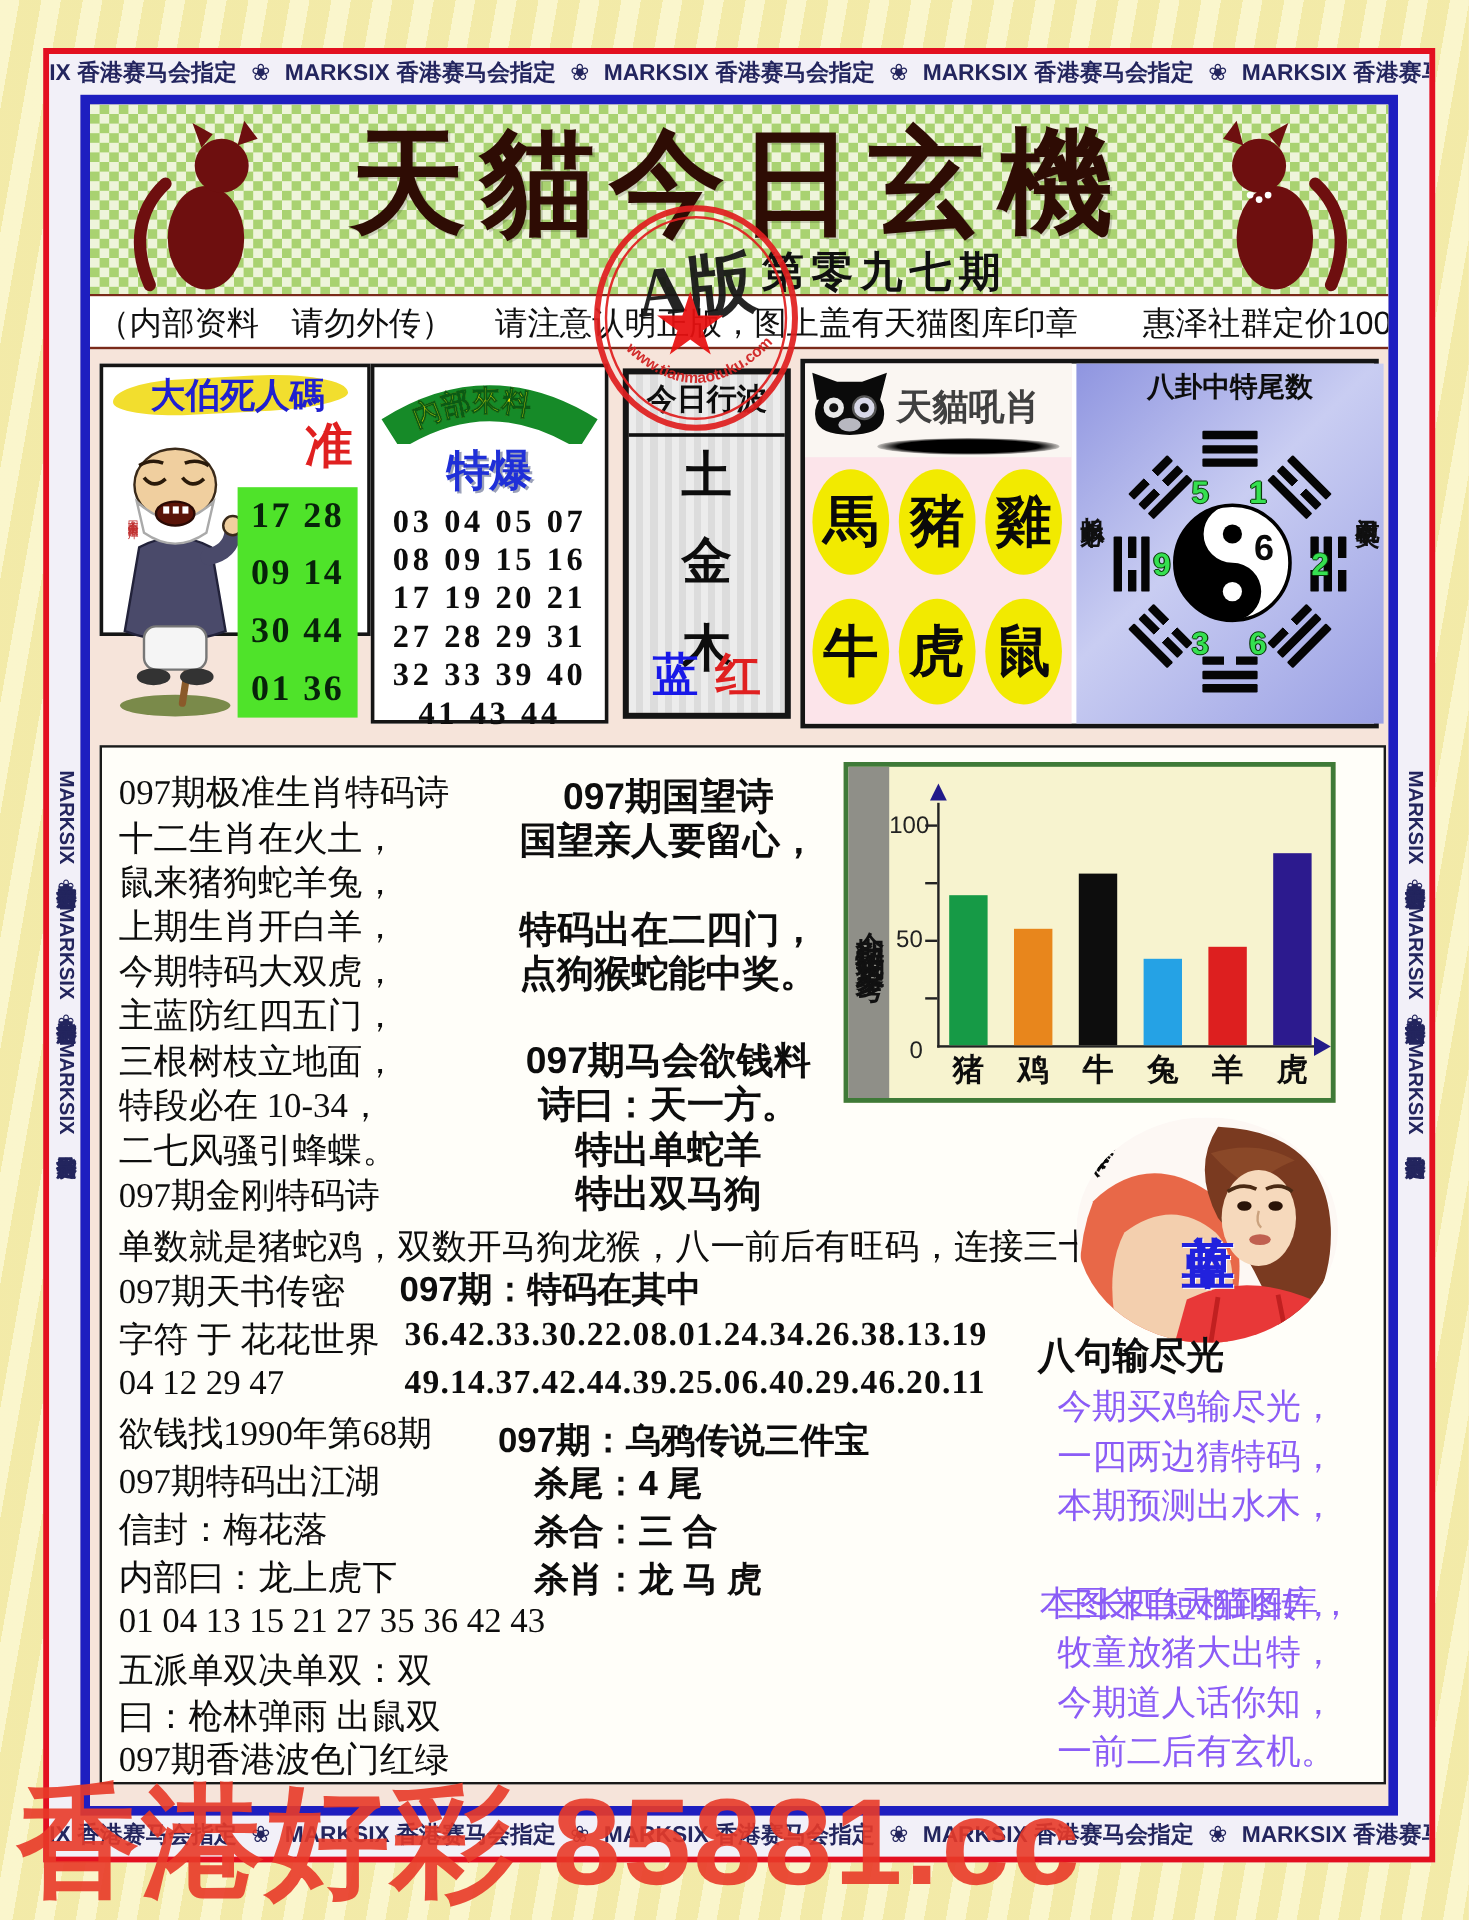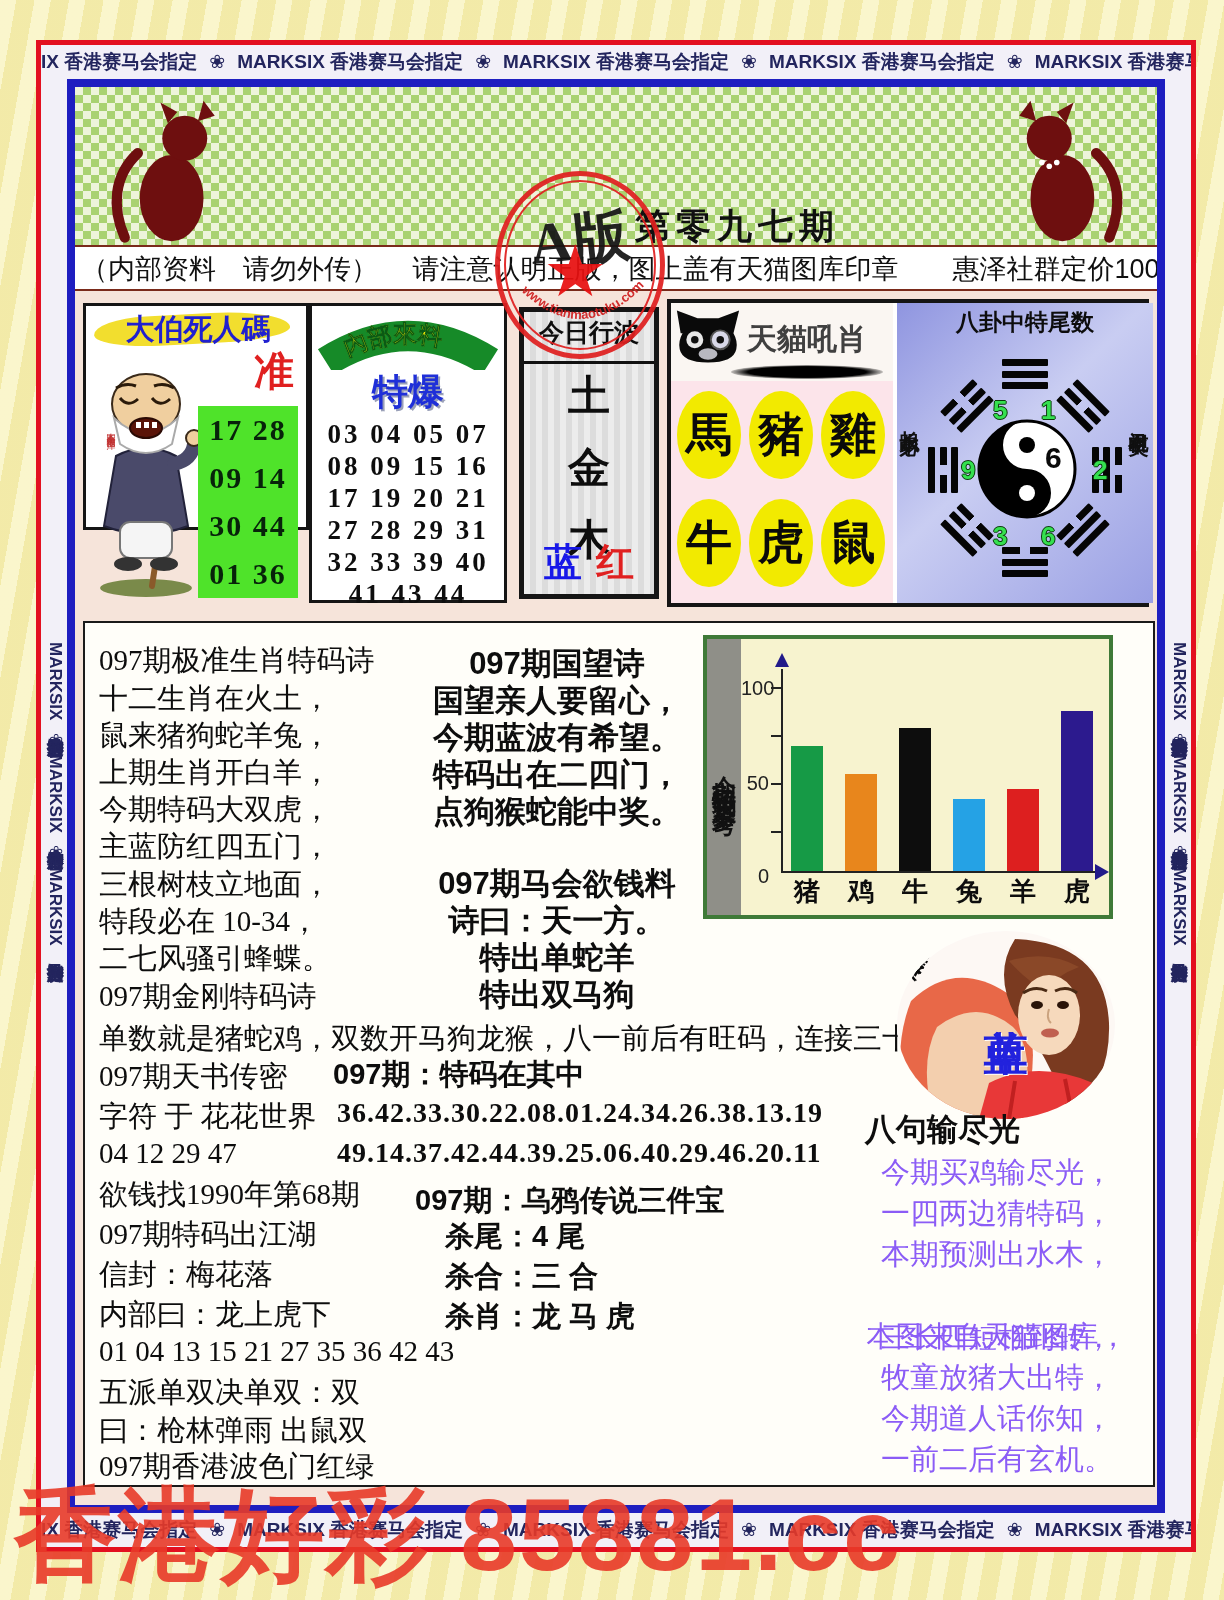--- a/index.html
+++ b/index.html
@@ -194,20 +194,21 @@
       </svg>
       <svg class="cat abs" style="left:928px;top:8px;transform:scaleX(-1);" viewBox="0 0 120 160">
         <path d="M16,152 C2,120 4,86 30,62" stroke="#6e0f0f" stroke-width="11" fill="none" stroke-linecap="round"></path>
         <ellipse cx="66" cy="110" rx="34" ry="46" fill="#6e0f0f"></ellipse>
         <circle cx="80" cy="46" r="24" fill="#6e0f0f"></circle>
         <path d="M62,30 l-8,-22 l18,10 z M94,28 l6,-22 l12,16 z" fill="#6e0f0f"></path>
         <circle cx="72" cy="72" r="3" fill="#fff"></circle>
           <circle cx="80" cy="76" r="3" fill="#fff"></circle>
           <circle cx="88" cy="72" r="3" fill="#fff"></circle>
       </svg>
+      <div id="main-title" class="abs">天貓今日玄機</div>
       <div id="issue" class="abs">第零九七期</div>
     </div>
 
     <div id="stamp" class="abs">
       <div class="ring1"></div>
       <div class="ring2"></div>
       <div id="stamp-label">A版</div>
       <div id="stamp-star">★</div>
       <svg viewBox="0 0 170 188">
         <path id="arcpath" d="M22,116 Q85,180 148,116" fill="none"></path>
@@ -371,21 +372,20 @@
       <div class="ltxt" style="left:14px;top:130px;">上期生肖开白羊，</div>
       <div class="ltxt" style="left:14px;top:167px;">今期特码大双虎，</div>
       <div class="ltxt" style="left:14px;top:204px;">主蓝防红四五门，</div>
       <div class="ltxt" style="left:14px;top:242px;">三根树枝立地面，</div>
       <div class="ltxt" style="left:14px;top:279px;">特段必在 10-34，</div>
       <div class="ltxt" style="left:14px;top:316px;">二七风骚引蜂蝶。</div>
       <div class="ltxt" style="left:14px;top:354px;">097期金刚特码诗</div>
 
       <div class="mid" style="top:20px;">097期国望诗</div>
       <div class="mid" style="top:57px;">国望亲人要留心，</div>
-      <div class="mid" style="top:94px;">今期蓝波有希望。</div>
       <div class="mid" style="top:131px;">特码出在二四门，</div>
       <div class="mid" style="top:168px;">点狗猴蛇能中奖。</div>
       <div class="mid" style="top:240px;">097期马会欲钱料</div>
       <div class="mid" style="top:277px;">诗曰：天一方。</div>
       <div class="mid" style="top:314px;">特出单蛇羊</div>
       <div class="mid" style="top:351px;">特出双马狗</div>
 
       <div class="ltxt" style="left:14px;top:396px;">单数就是猪蛇鸡，双数开马狗龙猴，八一前后有旺码，连接三十交到齐。</div>
 
       <div class="ltxt" style="left:14px;top:434px;">097期天书传密</div>

